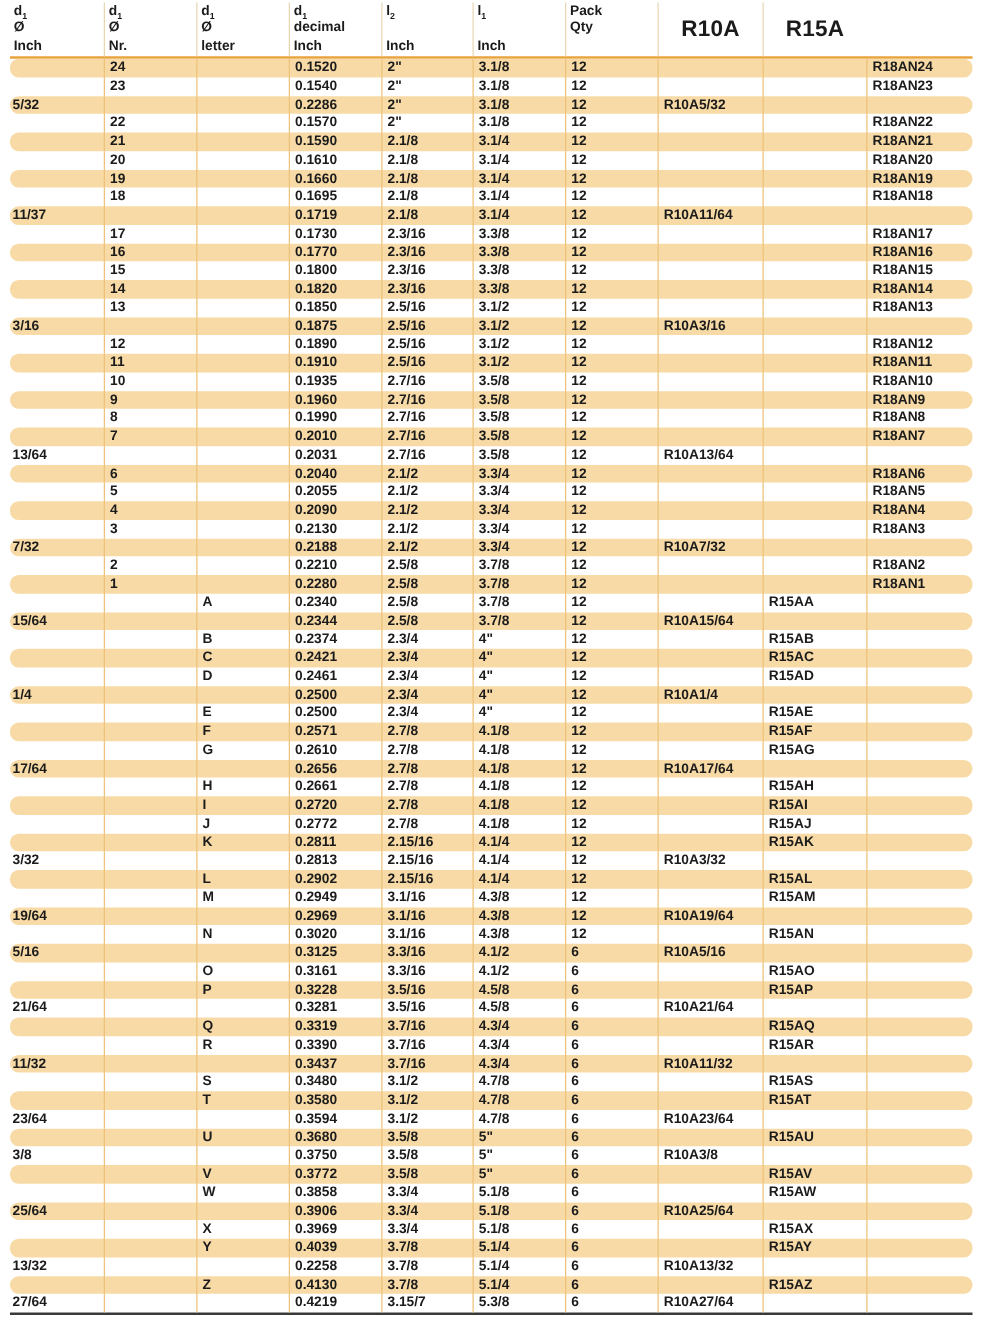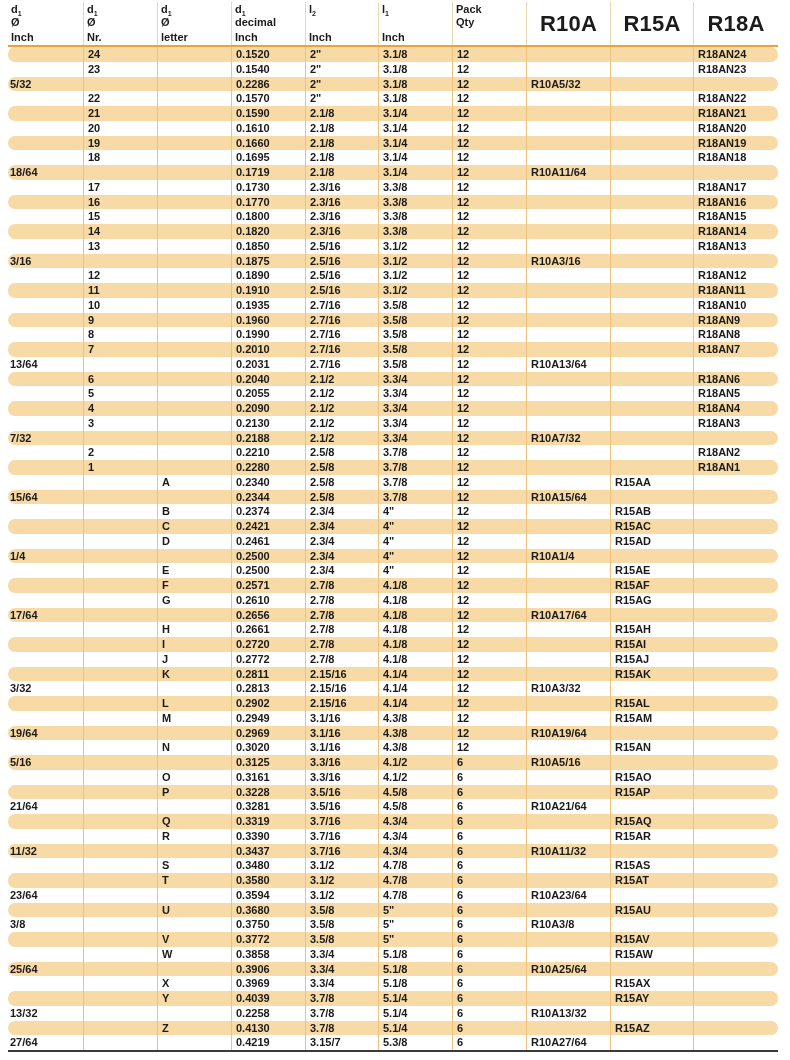--- a/index.html
+++ b/index.html
@@ -9,21 +9,21 @@
   .grid-row { display:grid;
     grid-template-columns:75px 74px 74px 74px 73px 74px 74px 84px 83px 85px; }
   
   .header-row { height:45px; border-bottom:2.5px solid var(--rule); }
   .hcell { display:flex; flex-direction:column; padding:1px 0 1px 3px;
     font-size:11px; font-weight:700; line-height:13px; color:var(--text);
     border-left:1px solid var(--hsep); overflow:hidden; }
   .hcell.nofirst { border-left:none; }
   .h-bottom { margin-top:auto; }
   .hcell.big { justify-content:center; align-items:center; padding-left:0;
-    font-size:22px; letter-spacing:0.2px; }
+    font-size:18px; letter-spacing:0.2px; }
   sub { font-size:7px; line-height:0; }
   
   .row { height:14.75px; }
   .row.shaded { background:var(--shade);border-radius:7px; }
   .cell { font-size:11px; font-weight:700; line-height:14.75px;
     color:var(--text); padding-left:4px; white-space:nowrap; overflow:hidden;
     border-left:1px solid var(--sep); }
   .cell.first { border-left:none; padding-left:2px; }
   .bottom-rule { height:2px; background:var(--bottom); }
 </style>
@@ -62,21 +62,20 @@
       <div><span>l</span><sub>1</sub></div>
       <div></div>
       <div class="h-bottom">Inch</div>
     </div>
     <div class="hcell">
       <div>Pack</div>
       <div>Qty</div>
     </div>
     <div class="hcell big">R10A</div>
     <div class="hcell big">R15A</div>
-    <div class="hcell big">R18A</div>
   </div>
 
   <div id="tbody">
       <div class="grid-row row shaded">
         <div class="cell first"></div>
         <div class="cell">24</div>
         <div class="cell"></div>
         <div class="cell">0.1520</div>
         <div class="cell">2"</div>
         <div class="cell">3.1/8</div>
@@ -163,21 +162,21 @@
         <div class="cell"></div>
         <div class="cell">0.1695</div>
         <div class="cell">2.1/8</div>
         <div class="cell">3.1/4</div>
         <div class="cell">12</div>
         <div class="cell"></div>
         <div class="cell"></div>
         <div class="cell">R18AN18</div>
       </div>
       <div class="grid-row row shaded">
-        <div class="cell first">18/64</div>
+        <div class="cell first">11/37</div>
         <div class="cell"></div>
         <div class="cell"></div>
         <div class="cell">0.1719</div>
         <div class="cell">2.1/8</div>
         <div class="cell">3.1/4</div>
         <div class="cell">12</div>
         <div class="cell">R10A11/64</div>
         <div class="cell"></div>
         <div class="cell"></div>
       </div>

